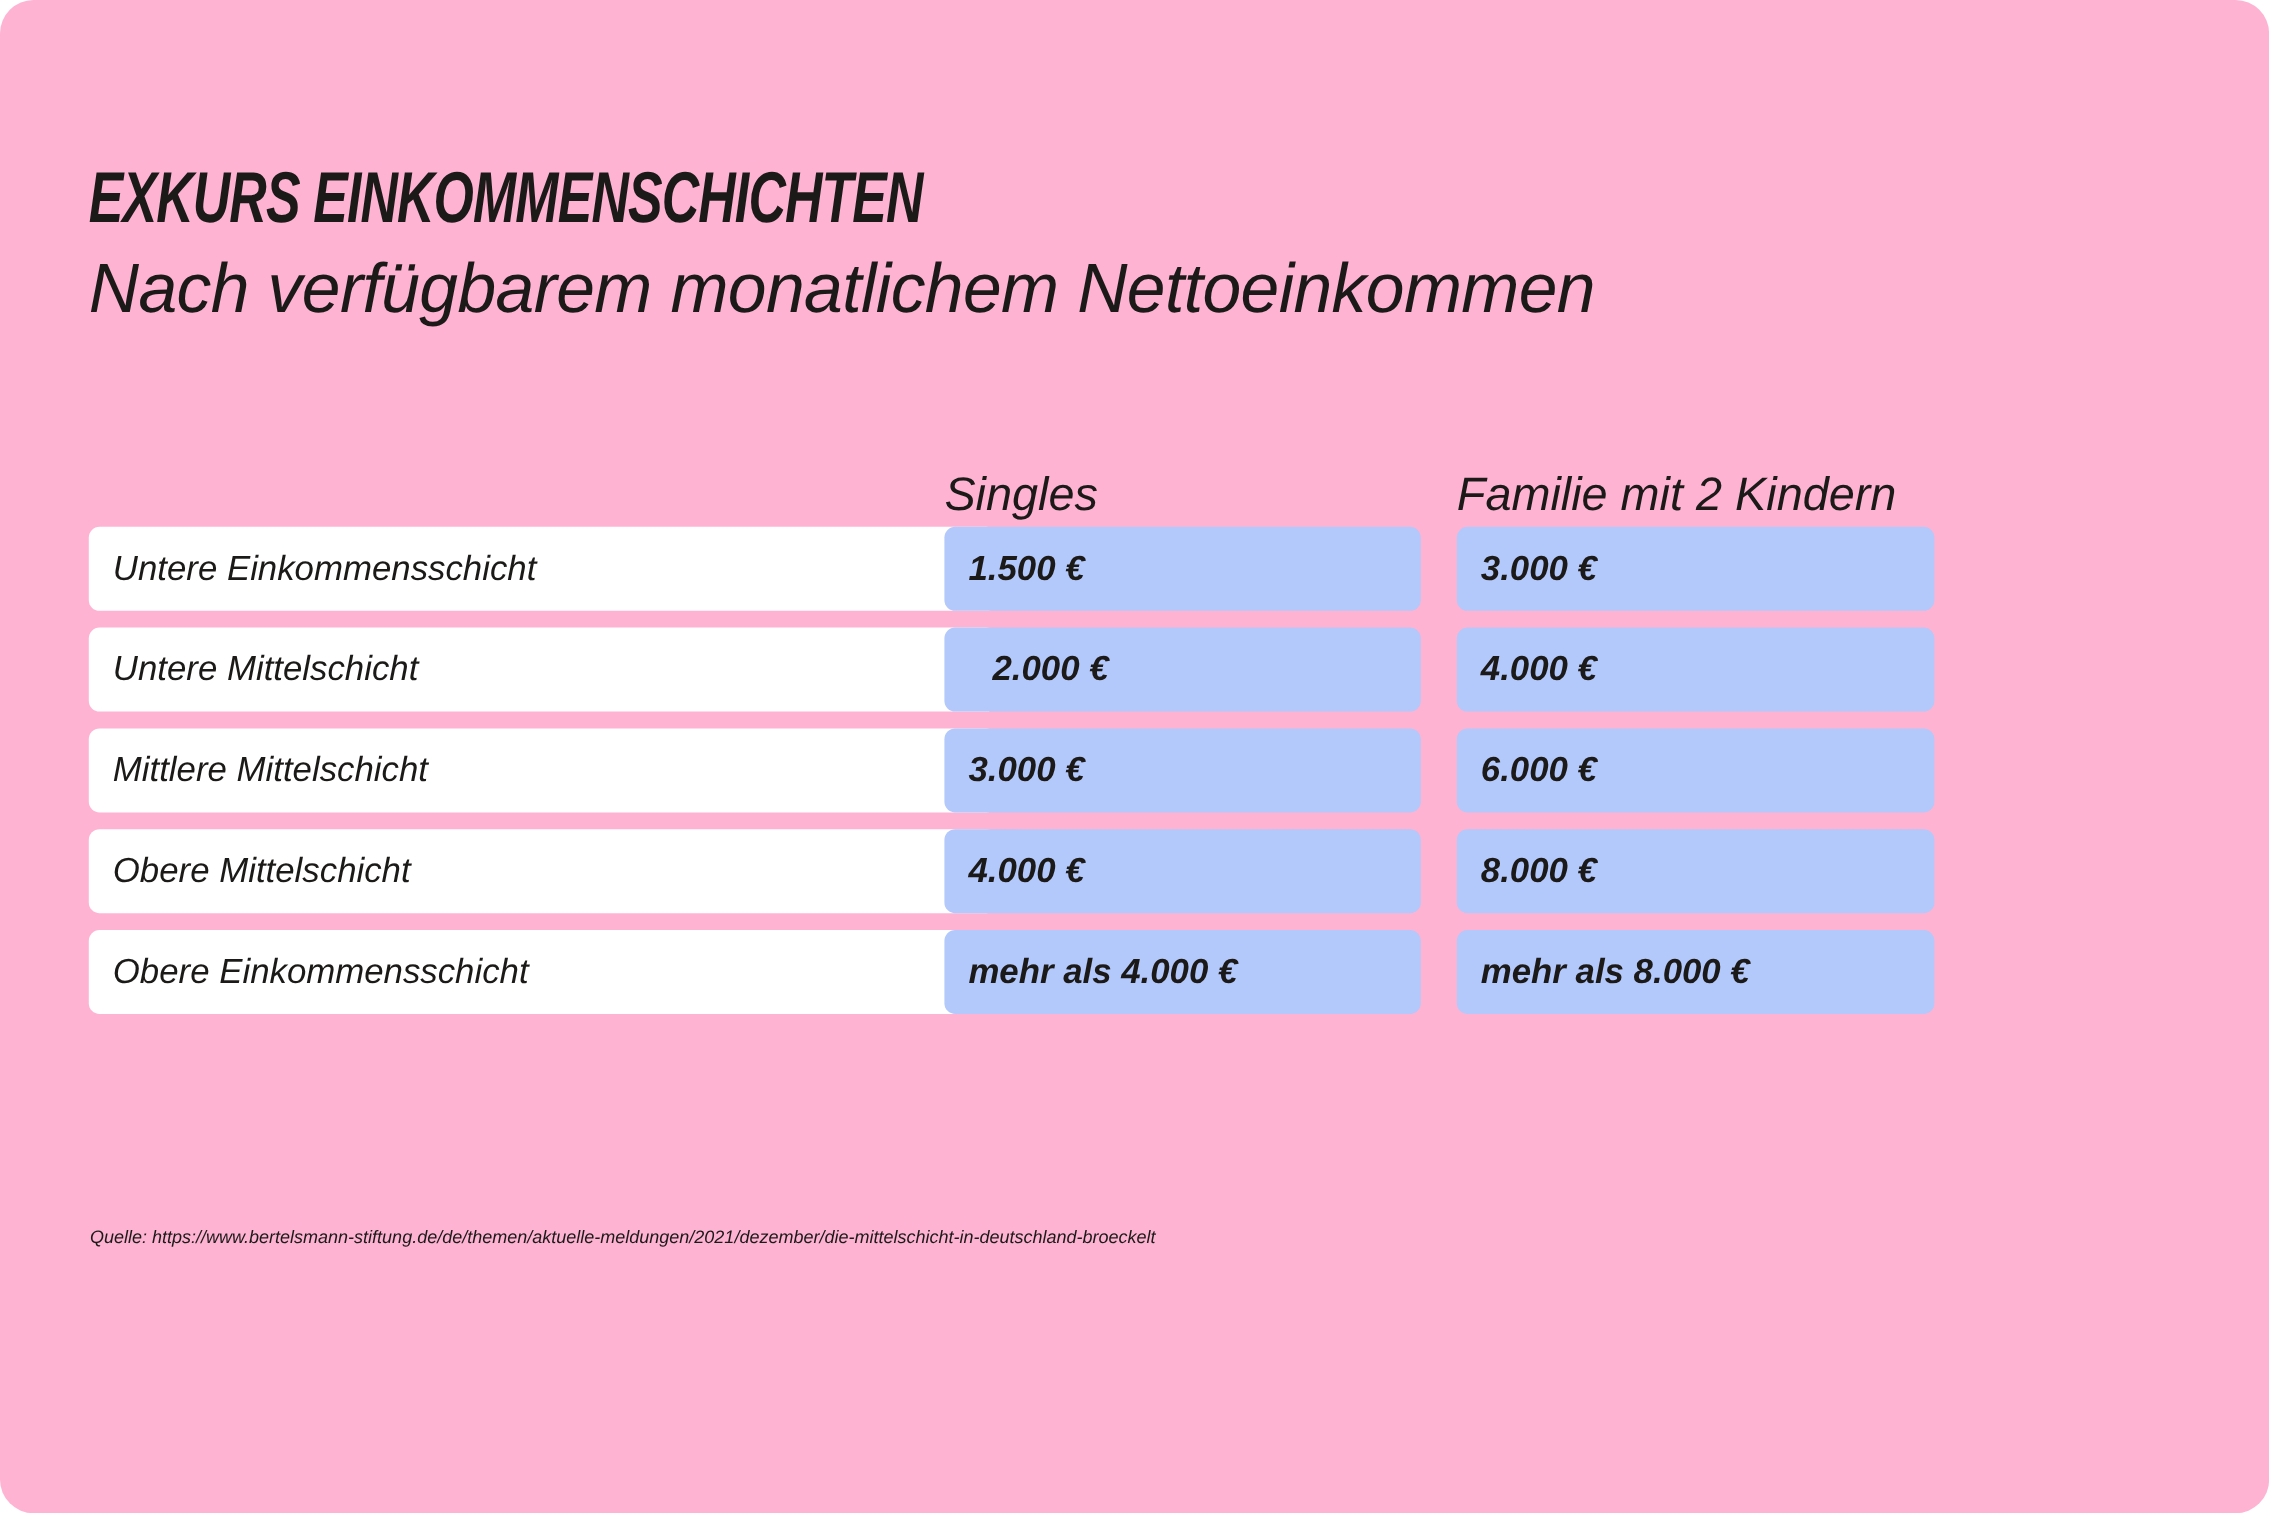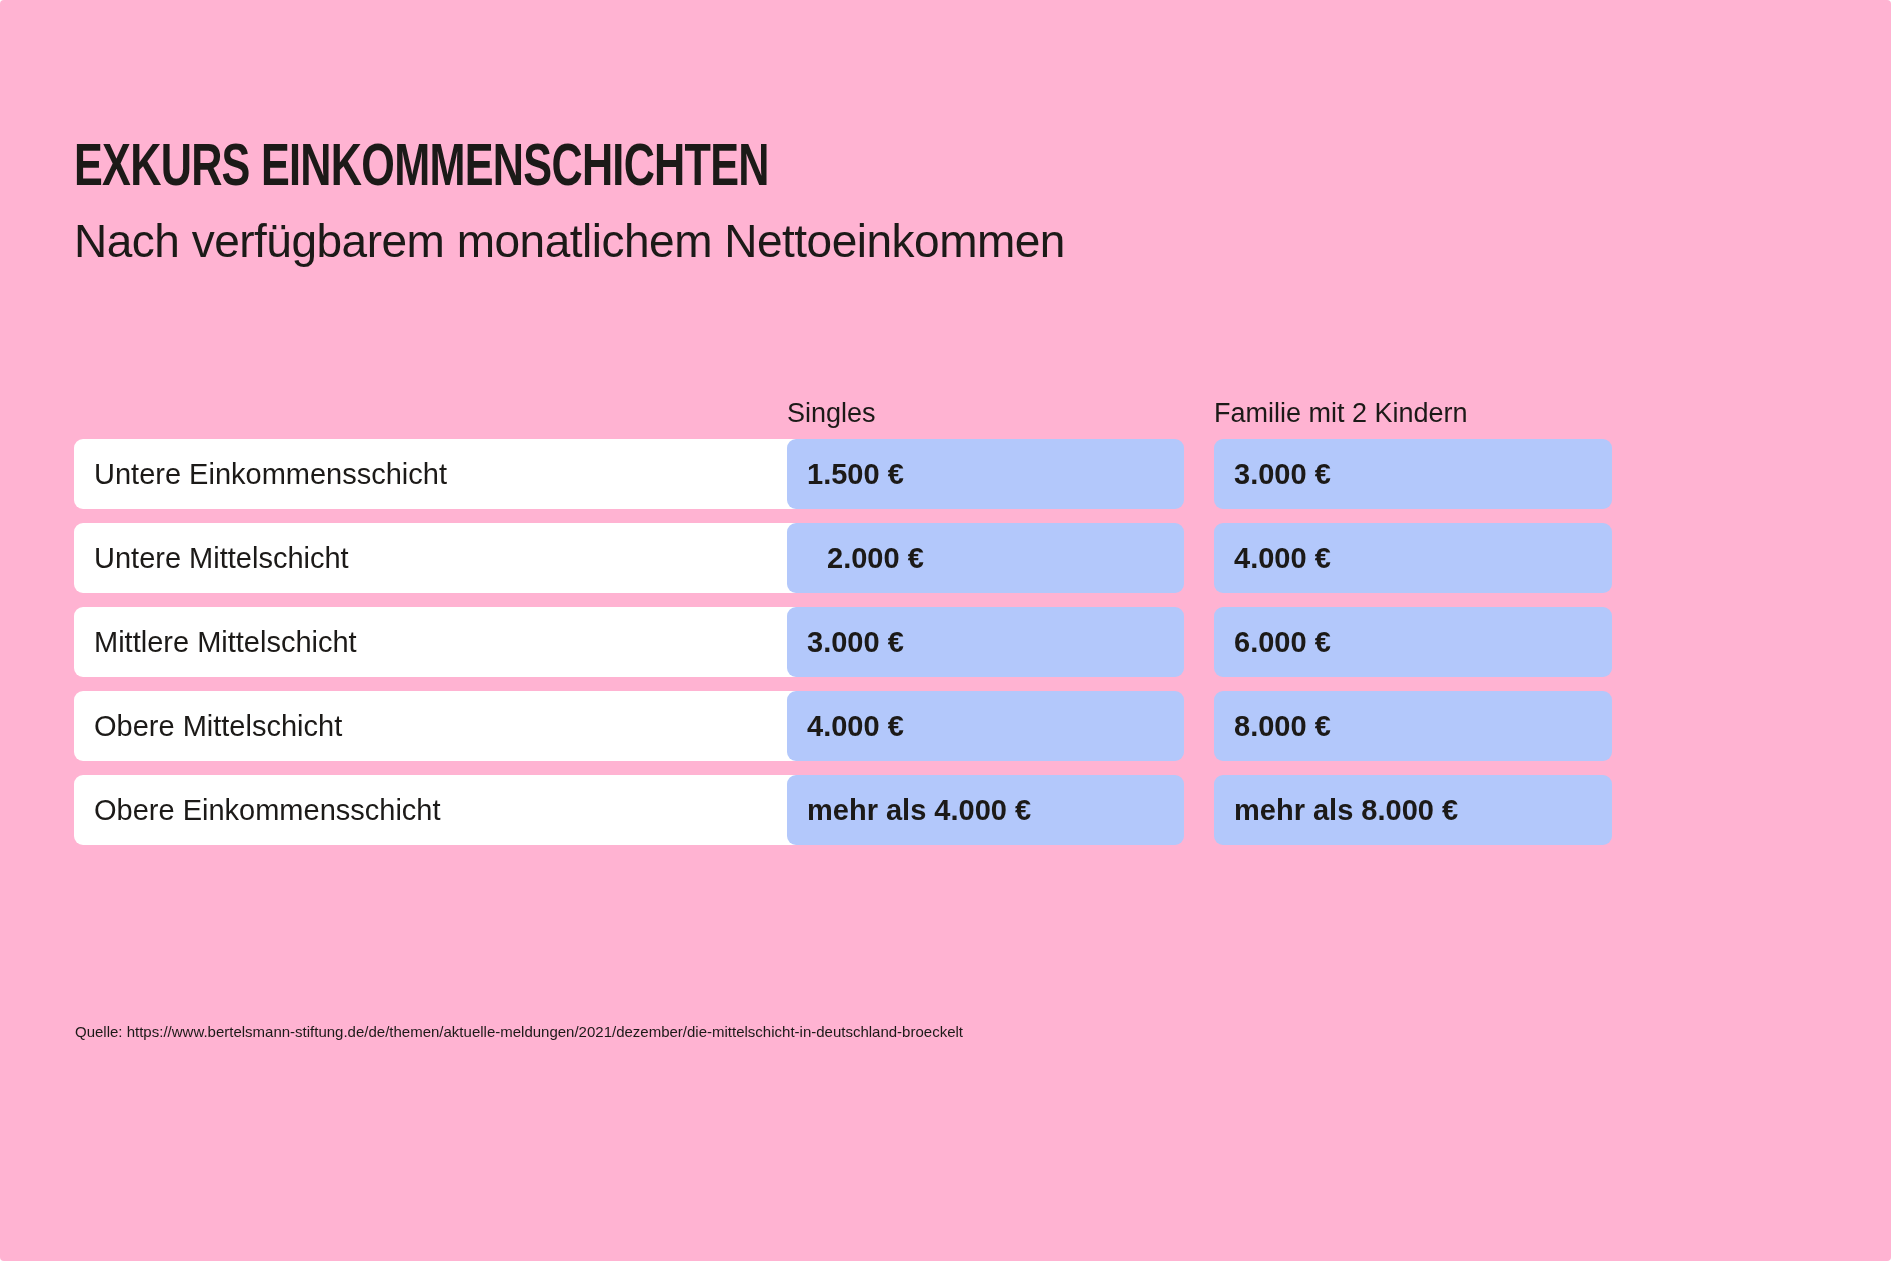--- a/index.html
+++ b/index.html
@@ -1,34 +1,34 @@
 <!DOCTYPE html>
 <html><head>
 <meta charset="utf-8">
 <style>
   html, body { margin: 0; padding: 0; background: #ffffff; }
   body { width: 1891px; height: 1261px; position: relative; overflow: hidden; }
   .card {
     position: absolute; left: 0; top: 0; width: 1891px; height: 1261px;
-    background: #ffb3d2; border-radius: 4px;
-    font-family: "Liberation Sans", "DejaVu Sans", sans-serif; color: #1c1a18;
+    background: #ffb3d2; border-radius: 28px;
+    font-family: "Liberation Sans", "DejaVu Sans", sans-serif; color: #1c1a18; font-style: italic;
   }
   .title {
     position: absolute; left: 74px; top: 132px;
     font-family: "Liberation Sans", sans-serif; font-weight: 700;
     font-size: 60px; line-height: 66px; letter-spacing: -1px;
     transform: scaleX(0.72); transform-origin: left center; white-space: nowrap;
   }
   .subtitle {
     position: absolute; left: 74px; top: 206px;
-    font-family: "Liberation Sans", sans-serif; font-size: 46px; line-height: 70px;
+    font-family: "Liberation Sans", sans-serif; font-size: 58px; line-height: 70px;
     white-space: nowrap; letter-spacing: -0.5px;
   }
   .col-header {
-    position: absolute; top: 395px; font-size: 27px; line-height: 36px; white-space: nowrap;
+    position: absolute; top: 395px; font-size: 39px; line-height: 36px; white-space: nowrap;
   }
   .cell {
     position: absolute; height: 70px; border-radius: 9px;
     display: flex; align-items: center; box-sizing: border-box; padding-left: 20px;
     font-size: 29px; white-space: nowrap;
   }
   .cell.label { left: 74px; width: 757px; background: #ffffff; }
   .cell.val { background: #b3c8fb; font-weight: 700; }
   .cell.singles { left: 787px; width: 397px; }
   .cell.family { left: 1214px; width: 398px; }

